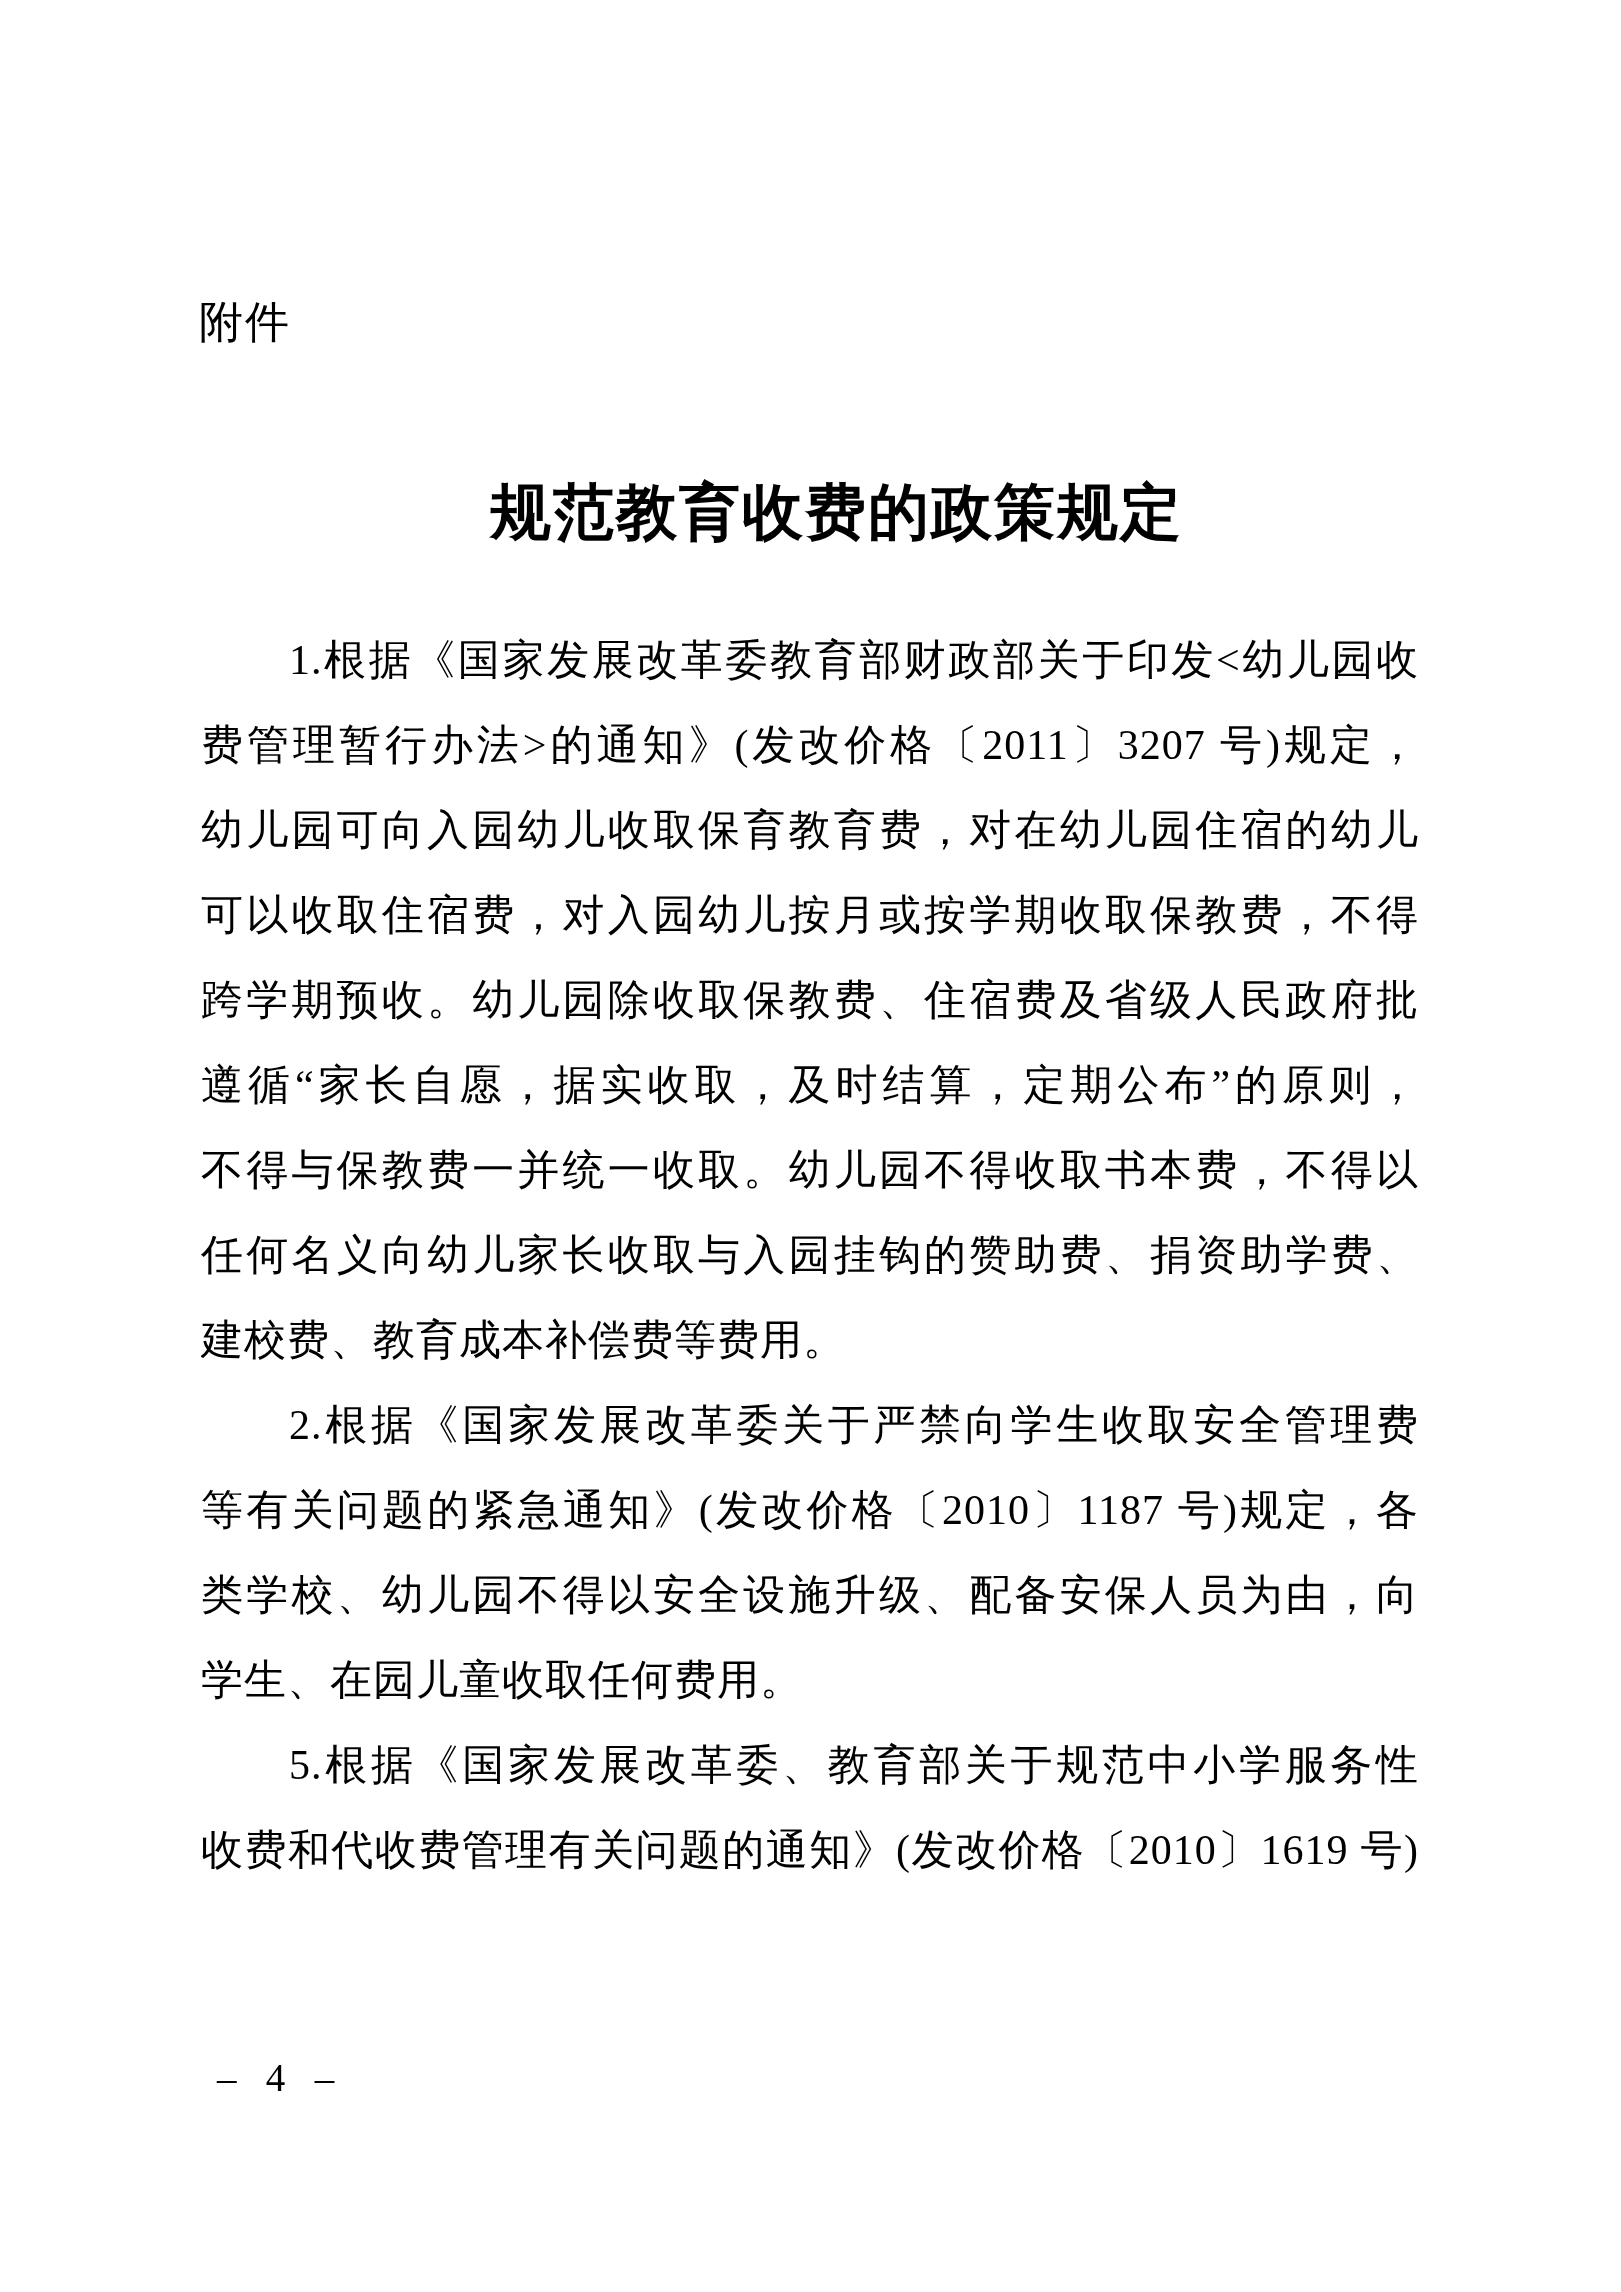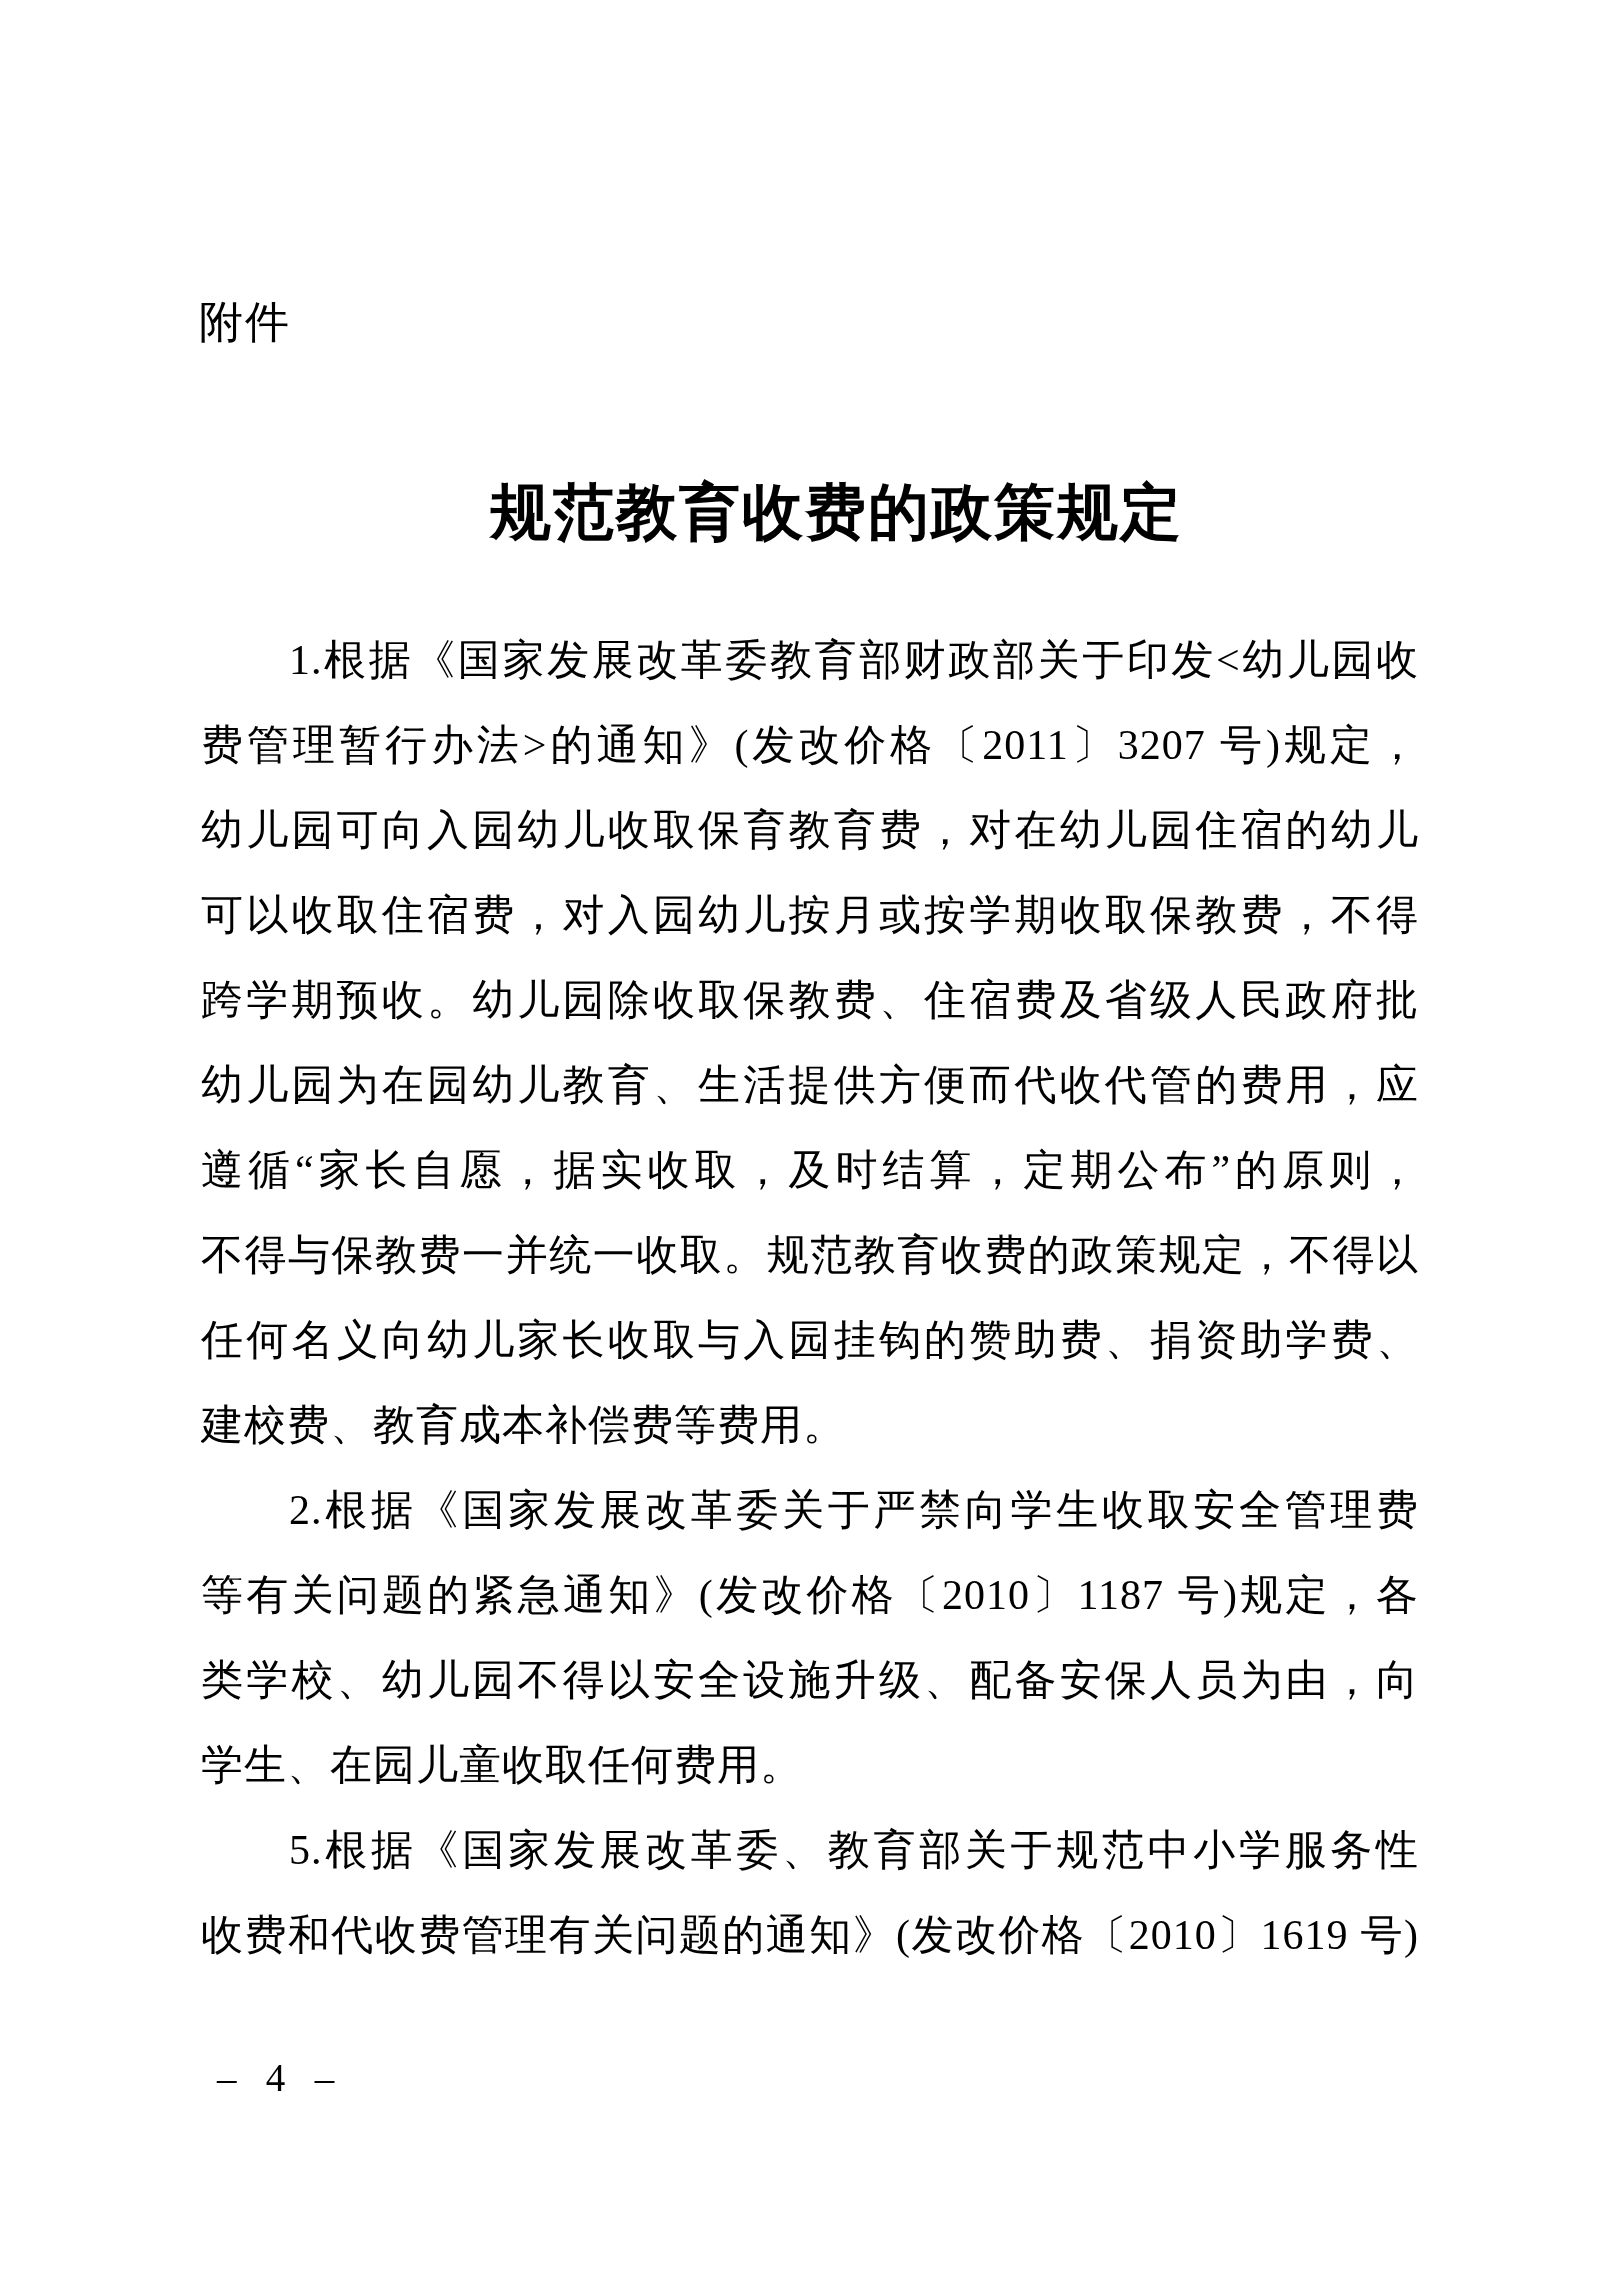--- a/index.html
+++ b/index.html
@@ -90,23 +90,22 @@
   <h1 class="doc-title">规范教育收费的政策规定</h1>
 
   <div class="body-block">
 
     <div class="para">
       <div class="line indent justify">1.根据《国家发展改革委教育部财政部关于印发&lt;幼儿园收</div>
       <div class="line justify">费管理暂行办法&gt;的通知》(发改价格〔2011〕3207 号)规定，</div>
       <div class="line justify">幼儿园可向入园幼儿收取保育教育费，对在幼儿园住宿的幼儿</div>
       <div class="line justify">可以收取住宿费，对入园幼儿按月或按学期收取保教费，不得</div>
       <div class="line justify">跨学期预收。幼儿园除收取保教费、住宿费及省级人民政府批</div>
-      <div class="line justify">幼儿园为在园幼儿教育、生活提供方便而代收代管的费用，应</div>
       <div class="line justify">遵循“家长自愿，据实收取，及时结算，定期公布”的原则，</div>
-      <div class="line justify">不得与保教费一并统一收取。规范教育收费的政策规定，不得以</div>
+      <div class="line justify">不得与保教费一并统一收取。幼儿园不得收取书本费，不得以</div>
       <div class="line justify">任何名义向幼儿家长收取与入园挂钩的赞助费、捐资助学费、</div>
       <div class="line">建校费、教育成本补偿费等费用。</div>
     </div>
 
     <div class="para">
       <div class="line indent justify">2.根据《国家发展改革委关于严禁向学生收取安全管理费</div>
       <div class="line justify">等有关问题的紧急通知》(发改价格〔2010〕1187 号)规定，各</div>
       <div class="line justify">类学校、幼儿园不得以安全设施升级、配备安保人员为由，向</div>
       <div class="line">学生、在园儿童收取任何费用。</div>
     </div>

